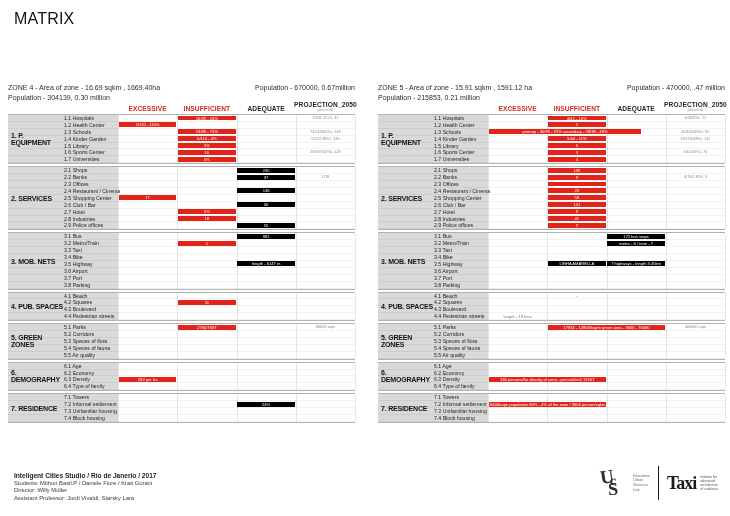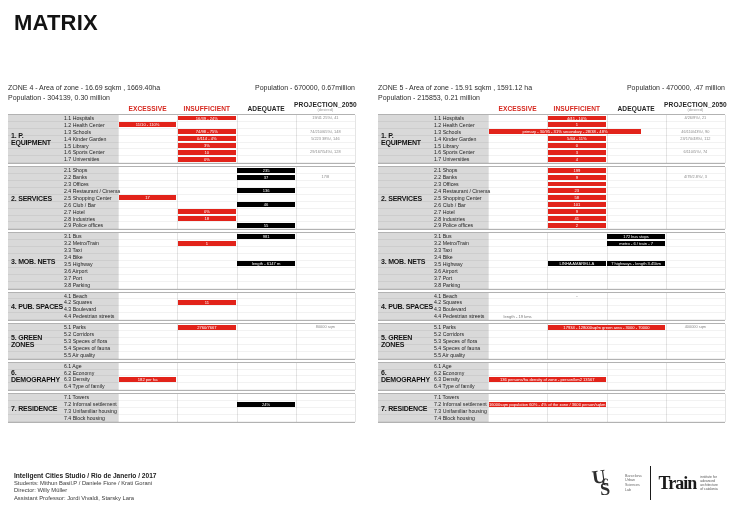--- a/index.html
+++ b/index.html
@@ -1,20 +1,20 @@
 <!DOCTYPE html>
 <html><head>
 <meta charset="utf-8">
 <style>
   * { margin:0; padding:0; box-sizing:border-box; }
   html,body { background:#fff; }
   body { font-family:"Liberation Sans", sans-serif; }
   .page { position:relative; width:730px; height:516px; background:#ffffff; overflow:hidden; }
 
-  .title { position:absolute; left:14px; top:10px; font-size:22px; font-weight:bold; color:#131313; letter-spacing:0.2px; }
+  .title { position:absolute; left:14px; top:10px; font-size:16px; font-weight:normal; color:#131313; letter-spacing:0.2px; }
 
   .zone { position:absolute; top:84px; width:347px; height:345px; }
   .zh1 { position:absolute; top:0; left:0; font-size:7px; color:#2b2b2b; white-space:nowrap; }
   .zhp { position:absolute; top:0; right:0; font-size:7px; color:#2b2b2b; white-space:nowrap; }
   .zh2 { position:absolute; top:10px; left:0; font-size:7px; color:#2b2b2b; white-space:nowrap; }
   .colheads { position:absolute; top:6px; left:0; height:22px; width:100%; }
   .colhead { position:absolute; top:0; height:22px; display:flex; flex-direction:column; justify-content:flex-end; align-items:center; font-size:6.6px; font-weight:bold; letter-spacing:0.1px; }
   .redhead { color:#d6281f; }
   .blackhead { color:#262626; }
   .colhead .sub { font-size:3.8px; font-weight:normal; color:#999; }
@@ -549,21 +549,21 @@
       </div>
       <div class="usl-lines">
         <div>Barcelona</div>
         <div>Urban</div>
         <div>Sciences</div>
         <div>Lab</div>
       </div>
     </div>
     <div class="logo-divider"></div>
     <div class="iaac">
-      <div class="iaac-word">Train</div>
+      <div class="iaac-word">Taxi</div>
       <div class="iaac-lines">
         <div>institute for</div>
         <div>advanced</div>
         <div>architecture</div>
         <div>of catalonia</div>
       </div>
     </div>
   </div>
 </div>
 

